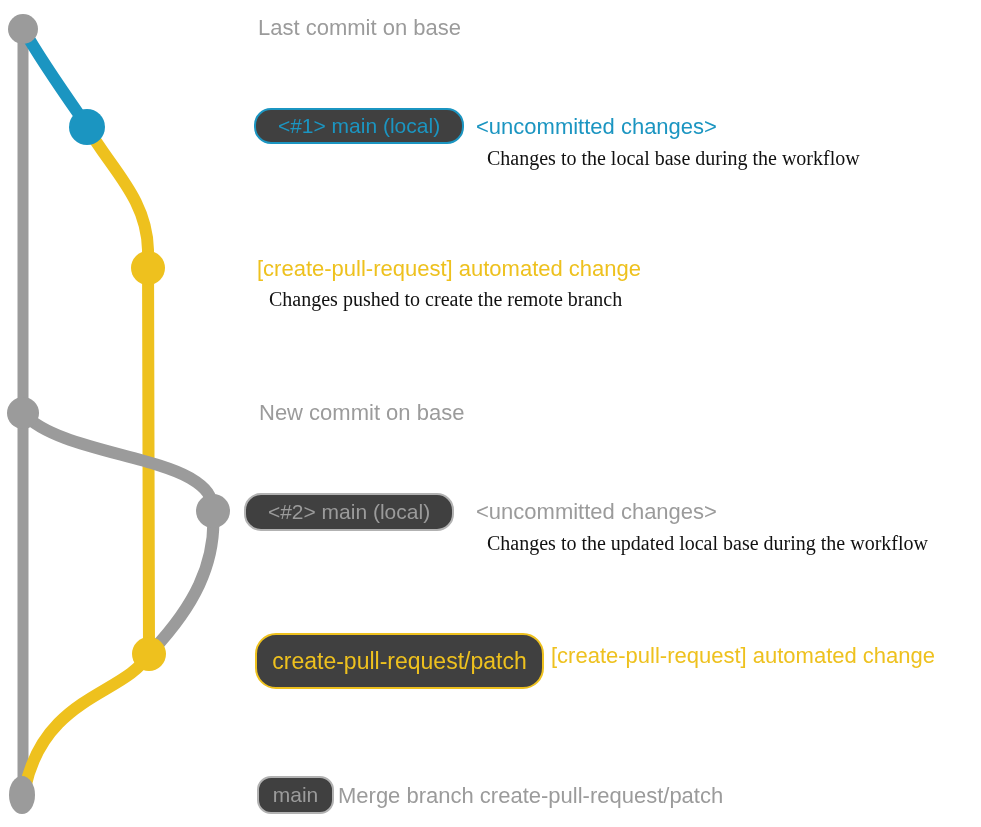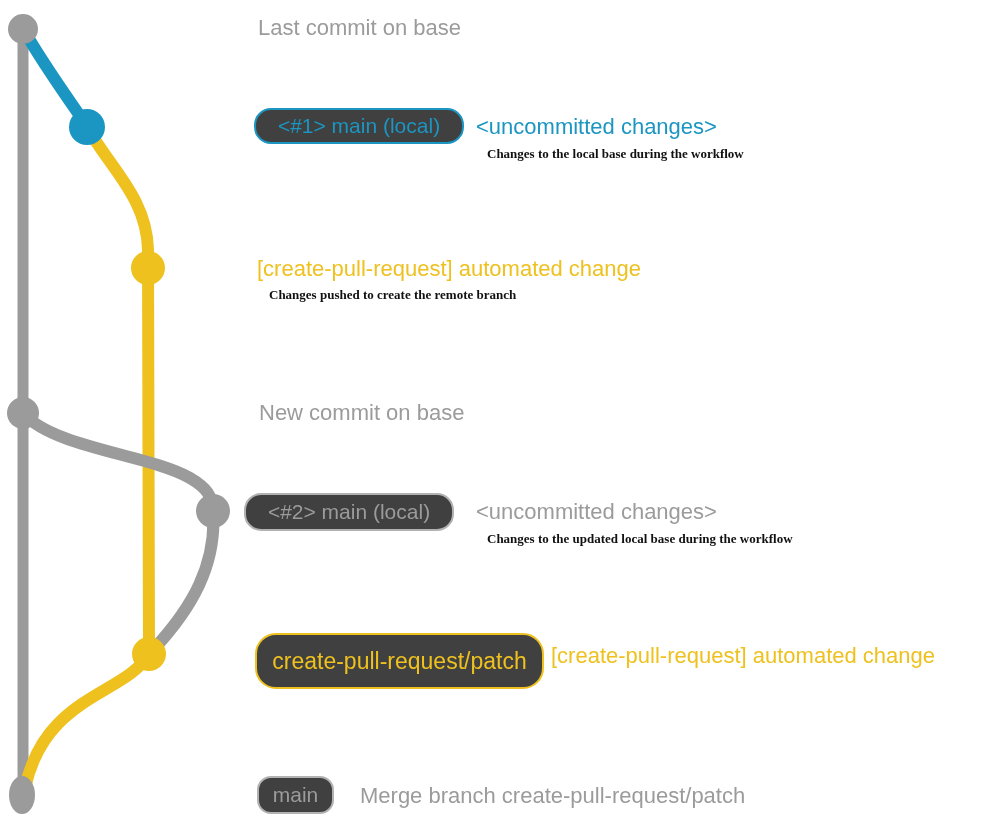--- a/index.html
+++ b/index.html
@@ -20,23 +20,22 @@
   .remote-fill   { fill: var(--color-remote, #eec11e); }
 
   .label { position: absolute; white-space: nowrap; line-height: 1.15; }
   .heading { font-size: 22px; color: var(--color-base, #9b9b9b); }
   .blue-text   { color: var(--color-local, #1b95c1); }
   .yellow-text { color: var(--color-remote, #eec11e); }
   .gray-text   { color: var(--color-base, #9b9b9b); }
   .status { font-size: 22px; text-align: right; }
   .caption {
     font-family: "Liberation Serif", serif;
-    font-size: 13px;
+    font-size: 20px;
     color: var(--color-caption, #111111);
-    font-weight: bold;
   }
 
   .tag-box {
     position: absolute;
     display: flex; align-items: center; justify-content: center;
     border: 2px solid; background: #404040;
     white-space: nowrap;
   }
   .blue-box {
     border-color: var(--color-local, #1b95c1);
@@ -101,15 +100,15 @@
   <div class="label caption" style="left:487px; top:532px;">Changes to the updated local base during the workflow</div>
 
   <div class="tag-box yellow-box" style="left:255px; top:633px; width:289px; height:56px;">
     <span>create-pull-request/patch</span>
   </div>
   <div class="label heading yellow-text" style="left:551px; top:643px;">[create-pull-request] automated change</div>
 
   <div class="tag-box gray-box" style="left:257px; top:776px; width:77px; height:38px; border-radius:14px;">
     <span>main</span>
   </div>
-  <div class="label heading" style="left:360px; top:783px;">Merge branch create-pull-request/patch</div>
+  <div class="label heading" style="left:338px; top:783px;">Merge branch create-pull-request/patch</div>
 
 </div>
 
 </body></html>

